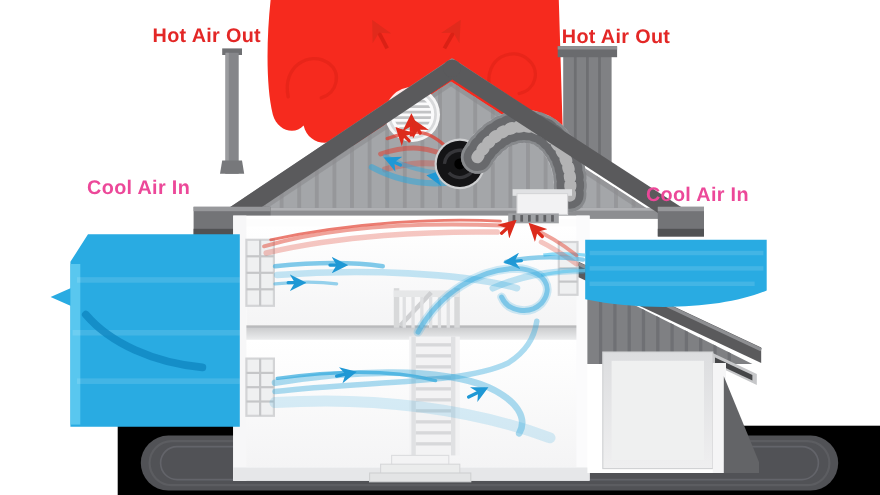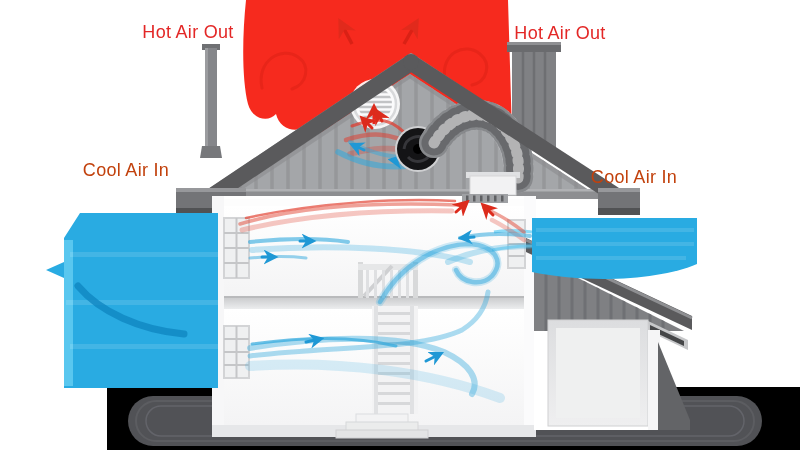--- a/index.html
+++ b/index.html
@@ -1,22 +1,22 @@
 <!DOCTYPE html>
 <html><head>
 <meta charset="utf-8">
 <style>
   html,body{margin:0;padding:0;background:#fff;}
   #stage{position:relative;width:800px;height:450px;background:#fff;overflow:hidden;
          font-family:"Liberation Sans",sans-serif;}
   #scene{position:absolute;left:0;top:0;}
-  .lbl{position:absolute;font-weight:400;font-size:18px;line-height:1.15;
+  .lbl{position:absolute;font-weight:700;font-size:18px;line-height:1.15;
        text-align:center;letter-spacing:.3px;white-space:nowrap;}
   .lbl.hot{color:#e32726;}
-  .lbl.cool{color:#c2410c;}
+  .lbl.cool{color:#ec4899;}
 </style>
 </head>
 <body>
 
 <div id="stage">
 
 <svg id="scene" width="800" height="450" viewBox="0 0 800 450">
   <defs>
     <marker id="ar" viewBox="0 0 10 10" refX="7" refY="5" markerWidth="5.5" markerHeight="5.5" orient="auto">
       <path d="M0,0 L10,5 L0,10 L3,5 Z" fill="#dc2b1c"></path>

